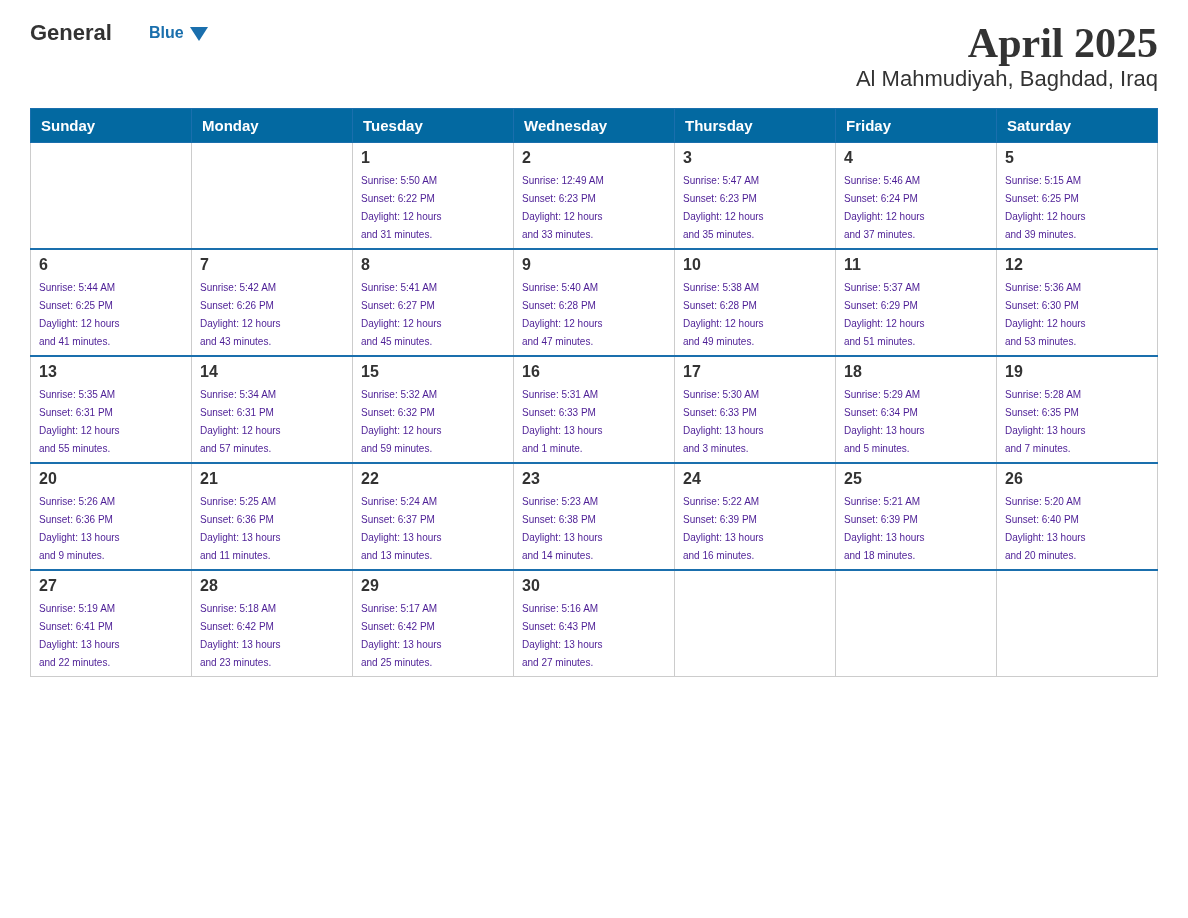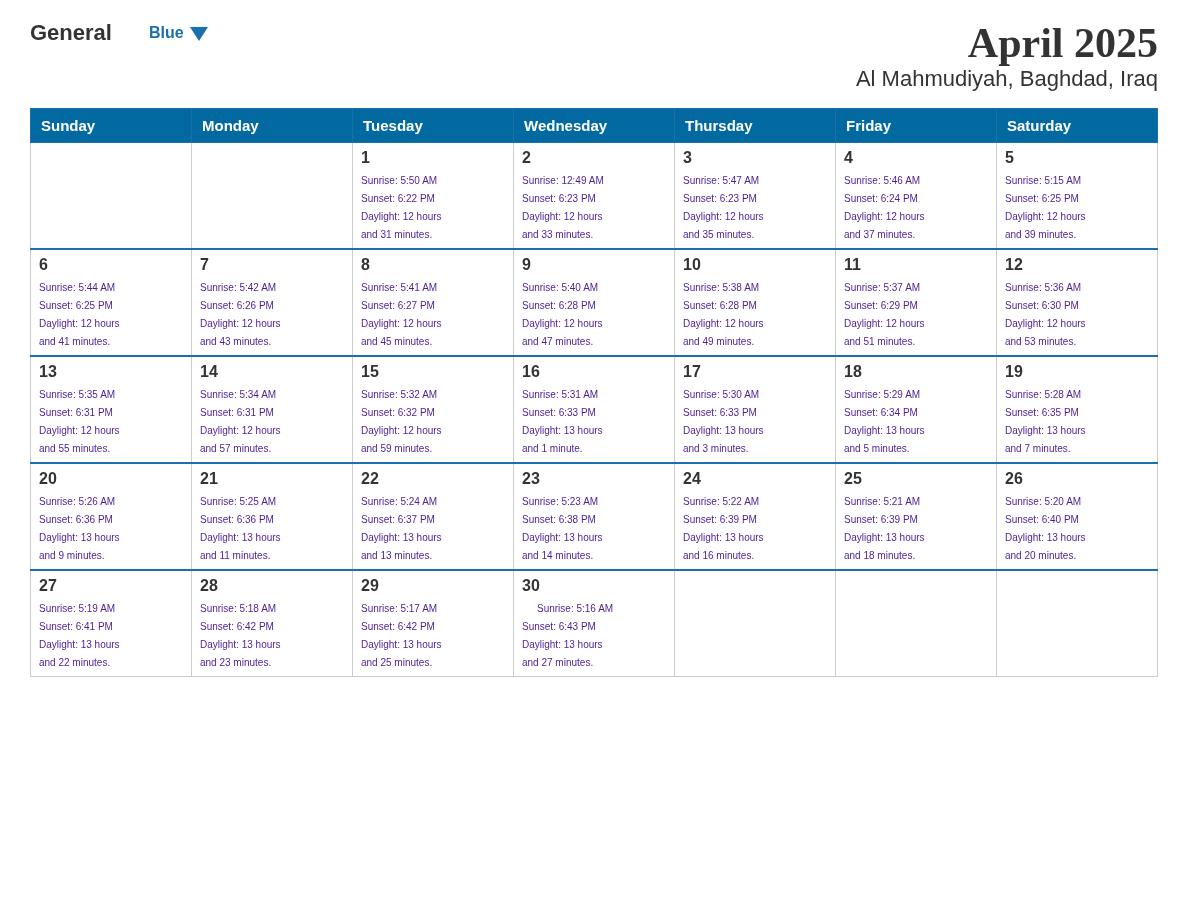--- a/index.html
+++ b/index.html
@@ -244,21 +244,21 @@
 Daylight: 13 hours
 and 22 minutes.</span></td>
         <td><span class="day-num">28</span><span class="day-info" style="white-space: pre-line;">Sunrise: 5:18 AM
 Sunset: 6:42 PM
 Daylight: 13 hours
 and 23 minutes.</span></td>
         <td><span class="day-num">29</span><span class="day-info" style="white-space: pre-line;">Sunrise: 5:17 AM
 Sunset: 6:42 PM
 Daylight: 13 hours
 and 25 minutes.</span></td>
-        <td><span class="day-num">30</span><span class="day-info" style="white-space: pre-line; margin-left: 15px;">Sunrise: 5:16 AM
+        <td><span class="day-num">30</span><span class="day-info" style="white-space: pre-line;">Sunrise: 5:16 AM
 Sunset: 6:43 PM
 Daylight: 13 hours
 and 27 minutes.</span></td>
         <td class="empty"></td>
         <td class="empty"></td>
         <td class="empty"></td>
       </tr>
     </tbody>
 </table>
 

